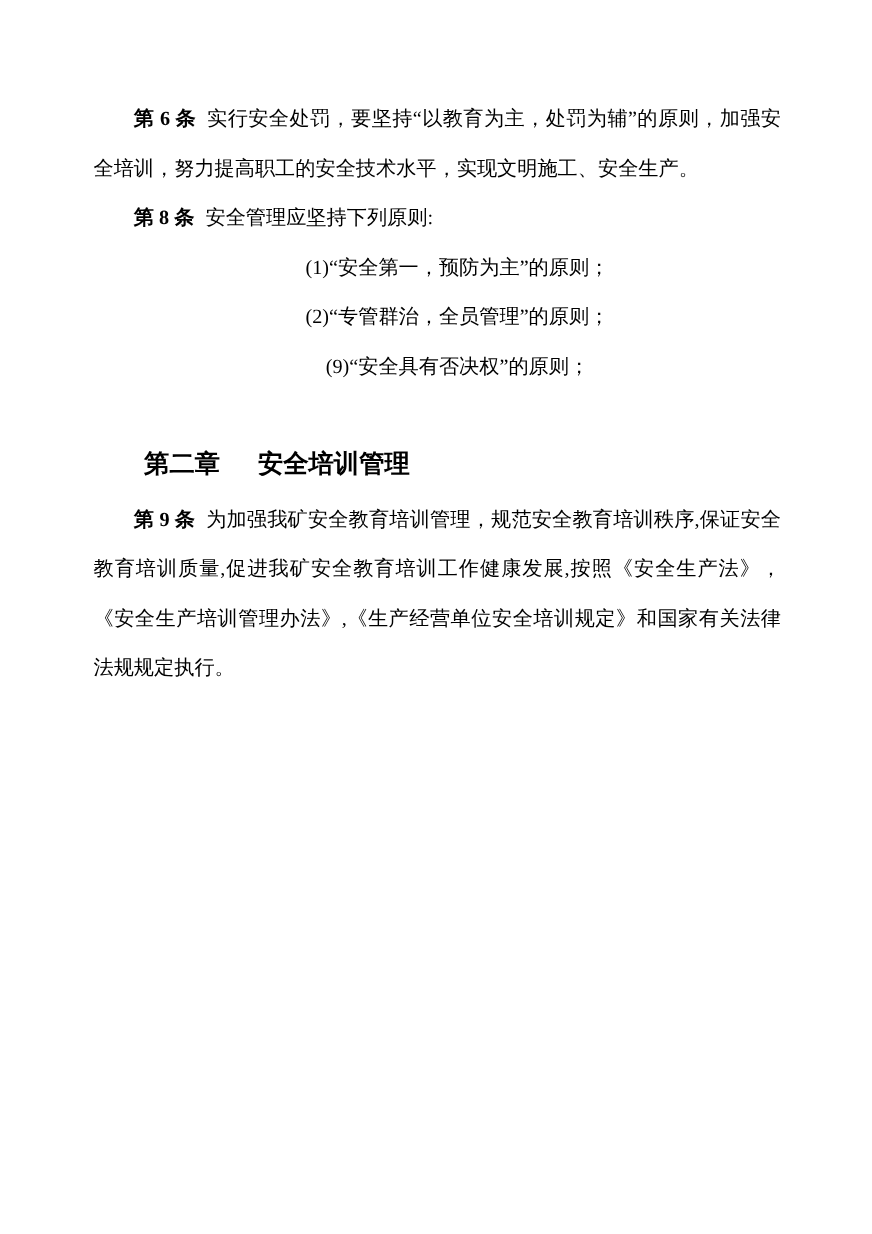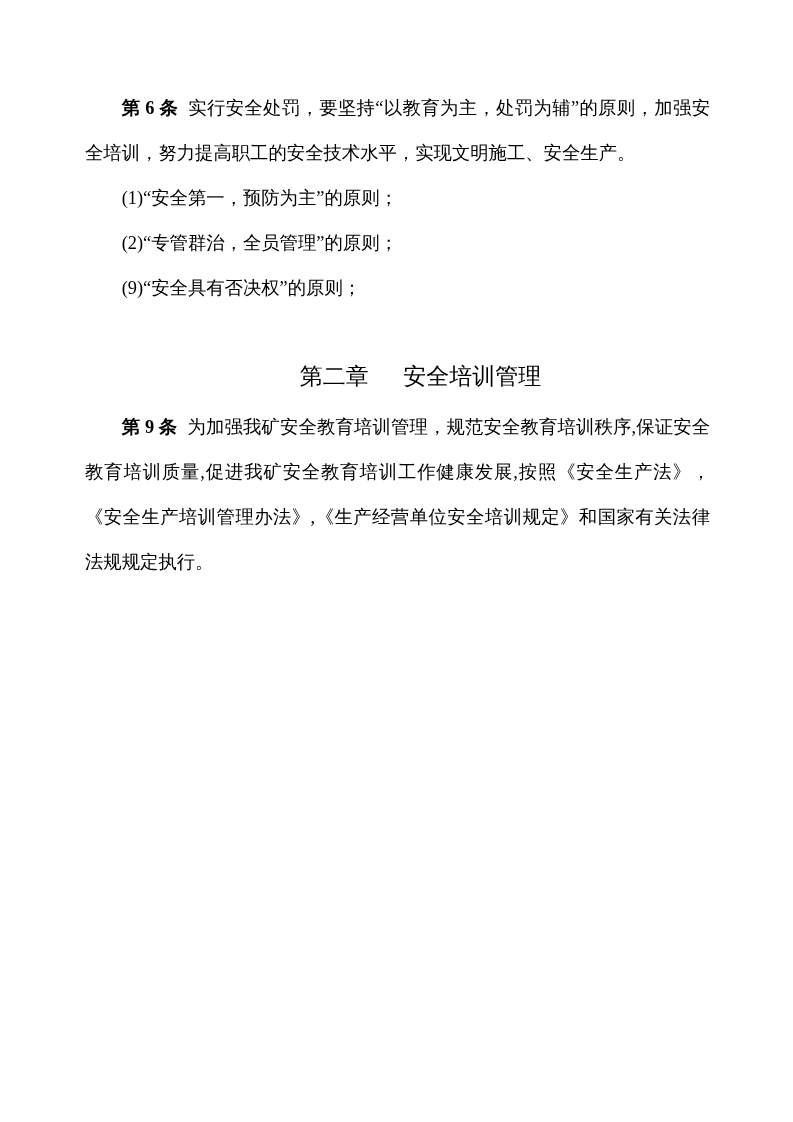--- a/index.html
+++ b/index.html
@@ -30,42 +30,43 @@
   .article-label {
     font-weight: bold;
     margin-right: 0.55em;
     white-space: pre;
   }
   .principle {
     margin: 0;
     font-size: 18.35px;
     line-height: 45px;
     text-indent: 2em;
-    text-align: left;
+    text-align: center;
   }
   .chapter-heading {
     margin: 43px 0 6px 0;
     font-size: 23px;
     line-height: 45px;
-    font-weight: normal;
-    text-align: center;
+    font-weight: bold;
+    text-align: left;
     text-indent: 2em;
   }
   .chapter-title {
     margin-left: 1.5em;
   }
 </style>
 </head>
 <body>
 
 <div class="page">
 
   <p class="para"><span class="article-label">第 6 条</span><span>实行安全处罚，要坚持“以教育为主，处罚为辅”的原则，加强安全培训，努力提高职工的安全技术水平，实现文明施工、安全生产。</span></p>
 
 
+  <p class="para"><span class="article-label">第 8 条</span><span>安全管理应坚持下列原则:</span></p>
 
   <p class="principle">(1)“安全第一，预防为主”的原则；</p>
   <p class="principle">(2)“专管群治，全员管理”的原则；</p>
   <p class="principle">(9)“安全具有否决权”的原则；</p>
 
   <h2 class="chapter-heading"><span>第二章</span><span class="chapter-title">安全培训管理</span></h2>
 
   <p class="para"><span class="article-label">第 9 条</span><span>为加强我矿安全教育培训管理，规范安全教育培训秩序,保证安全教育培训质量,促进我矿安全教育培训工作健康发展,按照《安全生产法》，《安全生产培训管理办法》,《生产经营单位安全培训规定》和国家有关法律法规规定执行。</span></p>
 
 

